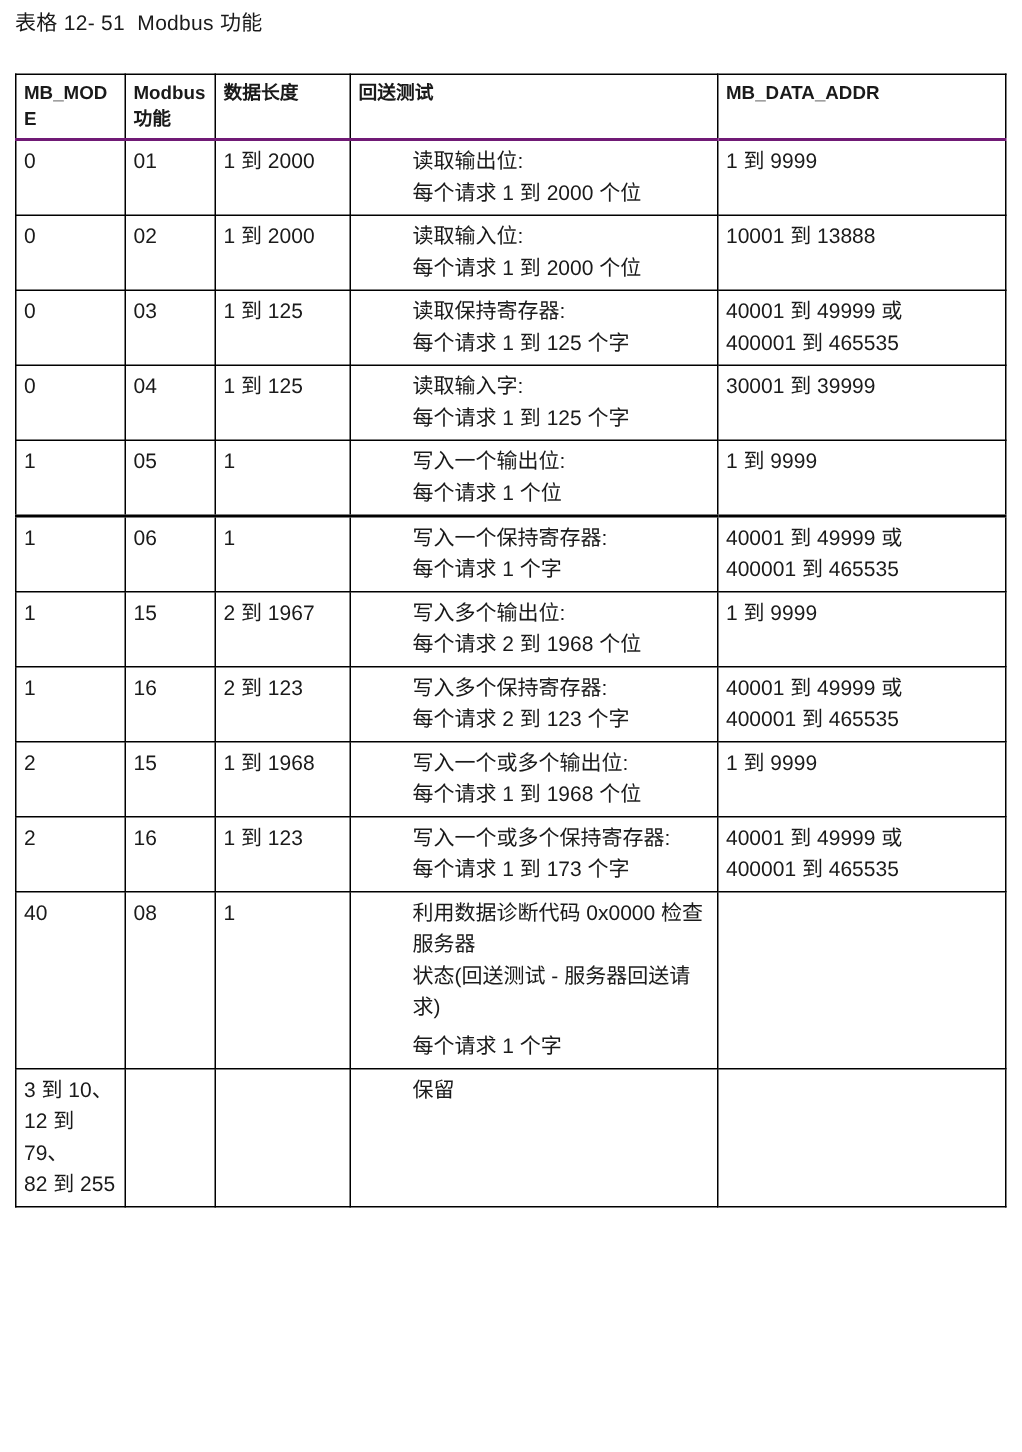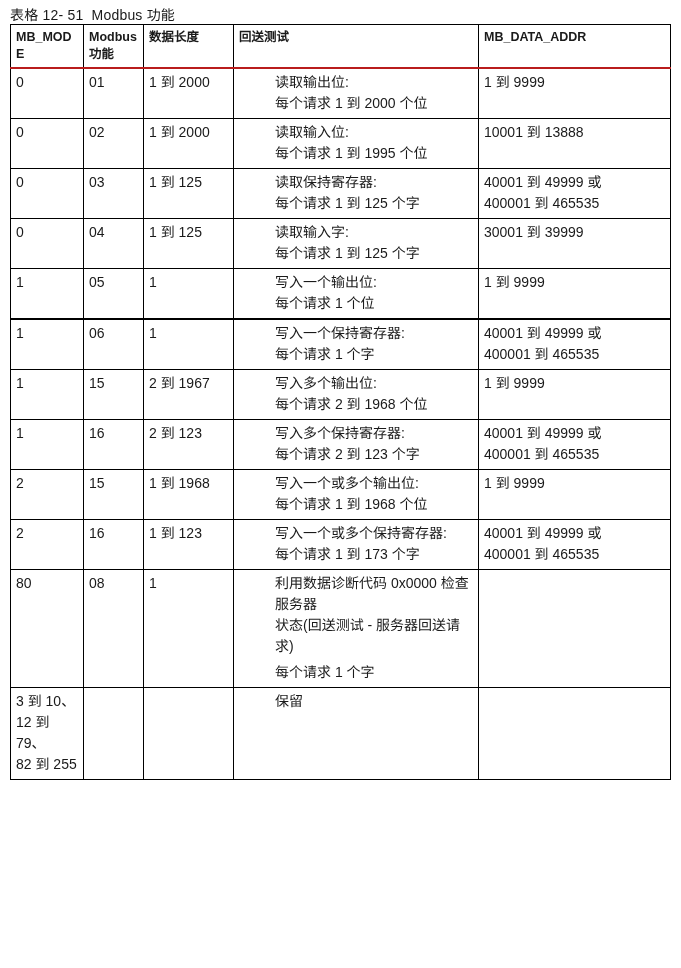--- a/index.html
+++ b/index.html
@@ -14,21 +14,21 @@
     font-family: "Liberation Sans", "DejaVu Sans", sans-serif;
     color: #1a1a1a;
   }
   .page {
     padding: 7px 10px 10px 10px;
     box-sizing: border-box;
   }
   .caption {
     font-size: 14px;
     line-height: 17px;
-    margin: 0 0 0 0;
+    margin: 0 0 25px 0;
     letter-spacing: 0.2px;
     white-space: pre;
   }
   table.doc-table {
     border-collapse: collapse;
     width: 660px;
     table-layout: fixed;
   }
   .doc-table th,
   .doc-table td {
@@ -36,21 +36,21 @@
     vertical-align: top;
     text-align: left;
     box-sizing: border-box;
   }
   .doc-table th {
     font-size: 12.5px;
     font-weight: bold;
     line-height: 17px;
     padding: 4px 3px 4px 5px;
     white-space: pre-line;
-    border-bottom: 2px solid #b91c1c;
+    border-bottom: 2px solid #701a75;
   }
   .doc-table td {
     font-size: 14px;
     line-height: 21px;
     padding: 3px 3px 4px 5px;
     white-space: pre-line;
   }
   .doc-table tr.thick-rule td {
     border-bottom: 2px solid #000000;
   }
@@ -94,21 +94,21 @@
           <td>1 到 2000</td>
           <td><div class="para">读取输出位:
 每个请求 1 到 2000 个位</div></td>
           <td>1 到 9999</td>
         </tr>
         <tr>
           <td>0</td>
           <td>02</td>
           <td>1 到 2000</td>
           <td><div class="para">读取输入位:
-每个请求 1 到 1995 个位</div></td>
+每个请求 1 到 2000 个位</div></td>
           <td>10001 到 13888</td>
         </tr>
         <tr>
           <td>0</td>
           <td>03</td>
           <td>1 到 125</td>
           <td><div class="para">读取保持寄存器:
 每个请求 1 到 125 个字</div></td>
           <td>40001 到 49999 或
 400001 到 465535</td>
@@ -166,21 +166,21 @@
         <tr>
           <td>2</td>
           <td>16</td>
           <td>1 到 123</td>
           <td><div class="para">写入一个或多个保持寄存器:
 每个请求 1 到 173 个字</div></td>
           <td>40001 到 49999 或
 400001 到 465535</td>
         </tr>
         <tr>
-          <td>80</td>
+          <td>40</td>
           <td>08</td>
           <td>1</td>
           <td><div class="para">利用数据诊断代码 0x0000 检查服务器
 状态(回送测试 - 服务器回送请求)</div><div class="para">每个请求 1 个字</div></td>
           <td></td>
         </tr>
         <tr>
           <td>3 到 10、
 12 到
 79、

